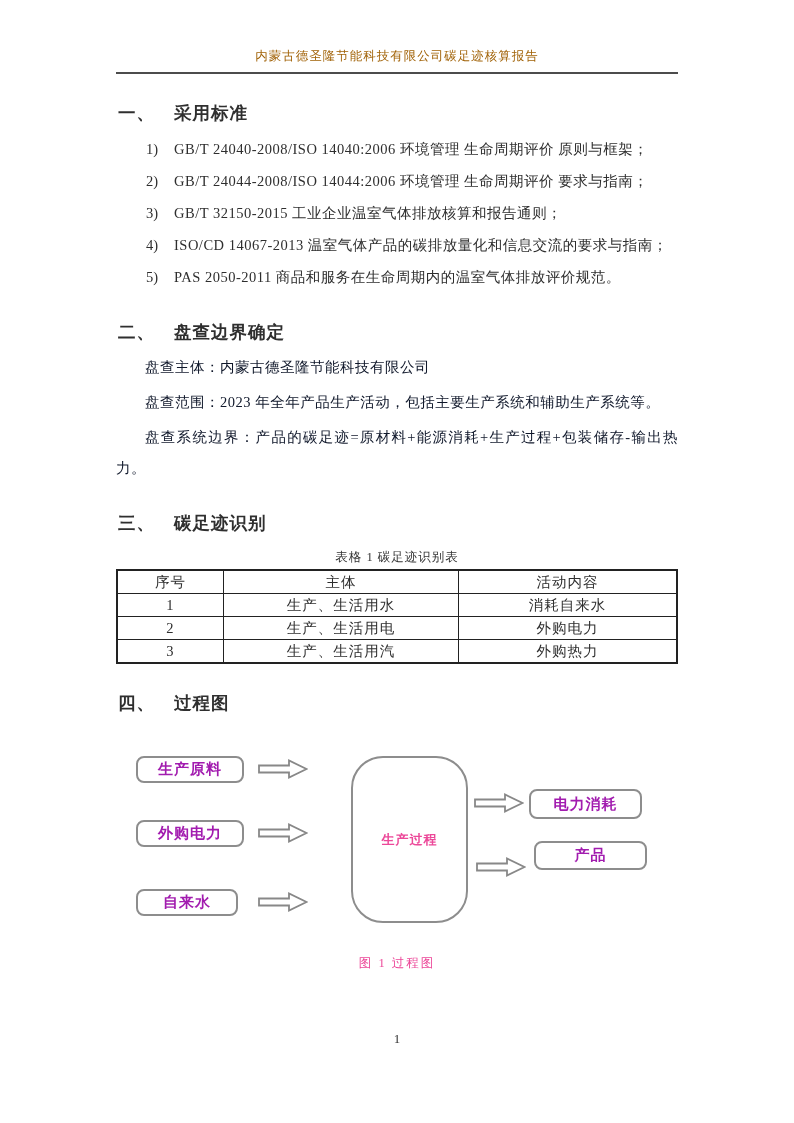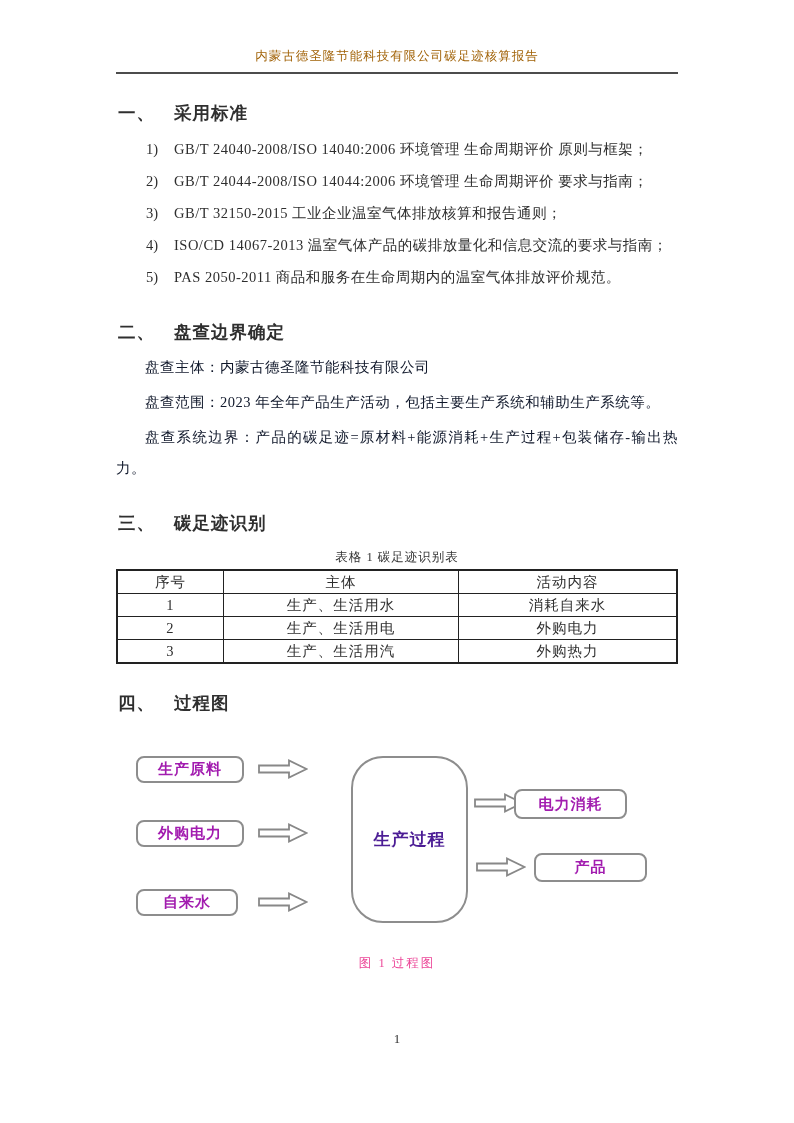--- a/index.html
+++ b/index.html
@@ -107,22 +107,22 @@
     position:absolute;
     box-sizing:border-box;
     border:2px solid #8d8d8d;
     border-radius:32px;
     background:#fff;
     display:flex;
     align-items:center;
     justify-content:center;
     font-family:"Liberation Sans","DejaVu Sans",sans-serif;
     font-weight:600;
-    font-size:17px;
-    color:#4c1d95;
+    font-size:13px;
+    color:#ec4899;
     letter-spacing:1px;
   }
   .flow-arrow{position:absolute;width:50px;height:20px;}
   .fig-caption{
     text-align:center;
     font-size:12.5px;
     color:#ec4899;
     margin-top:16px;
     letter-spacing:2px;
   }
@@ -236,21 +236,21 @@
 
     <div class="process-box" style="left:235px;top:13px;width:117px;height:167px;">生产过程</div>
 
     <svg class="flow-arrow" style="left:358px;top:50px;" viewBox="0 0 50 20">
       <polygon points="1,6.5 31,6.5 31,1.5 48.5,10 31,18.5 31,13.5 1,13.5" fill="#ffffff" stroke="#888888" stroke-width="1.8"></polygon>
     </svg>
     <svg class="flow-arrow" style="left:360px;top:114px;" viewBox="0 0 50 20">
       <polygon points="1,6.5 31,6.5 31,1.5 48.5,10 31,18.5 31,13.5 1,13.5" fill="#ffffff" stroke="#888888" stroke-width="1.8"></polygon>
     </svg>
 
-    <div class="flow-box" style="left:398px;top:46px;width:113px;height:30px;">电力消耗</div>
-    <div class="flow-box" style="left:418px;top:110px;width:113px;height:29px;">产品</div>
+    <div class="flow-box" style="left:413px;top:46px;width:113px;height:30px;">电力消耗</div>
+    <div class="flow-box" style="left:418px;top:98px;width:113px;height:29px;">产品</div>
   </div>
 
   <div class="fig-caption">图 1 过程图</div>
 
   <div class="page-number">1</div>
 
 </div>
 
 </body></html>

